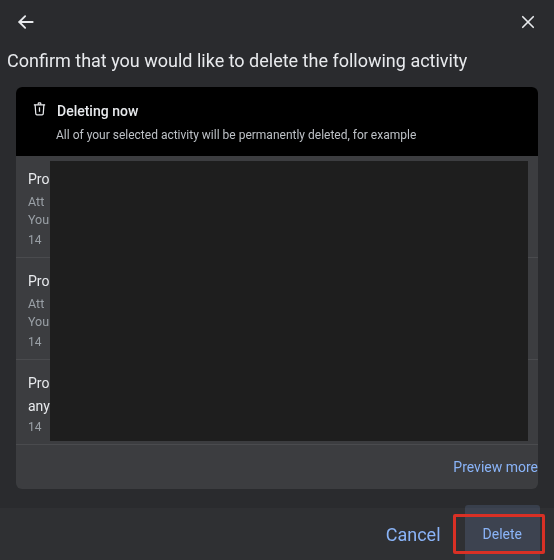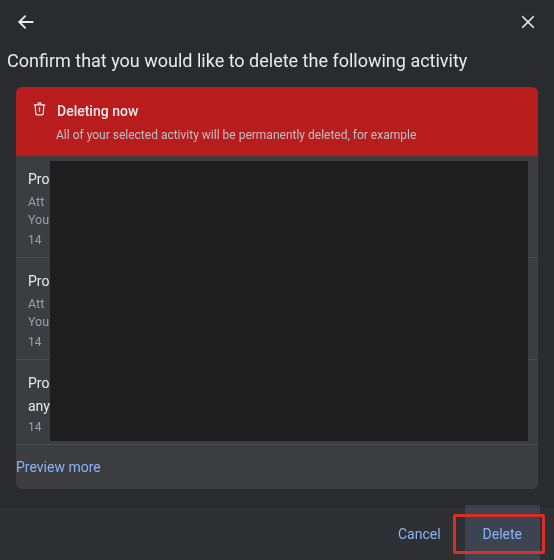--- a/index.html
+++ b/index.html
@@ -33,21 +33,21 @@
       font-weight: 400;
       color: #e8eaed;
     }
     .panel {
       margin: 0 16px;
       background: #3c3d40;
       border-radius: 6px;
       overflow: hidden;
     }
     .deleting-banner {
-      background: #b91c1c;
+      background: #000000;
       padding: 14px 16px 14px 16px;
     }
     .banner-top {
       display: flex;
       align-items: center;
       gap: 10px;
       margin-bottom: 8px;
     }
     .banner-title {
       font-size: 14px;
@@ -86,41 +86,41 @@
     .overlay-mask {
       position: absolute;
       top: 5px;
       left: 34px;
       width: 478px;
       height: 280px;
       background: #1e1e1e;
       z-index: 5;
     }
     .preview-more {
-      text-align: left;
+      text-align: right;
       padding: 14px 0 14px 0;
       font-size: 14px;
       color: #8ab4f8;
       cursor: pointer;
     }
     .footer-bar {
       position: absolute;
       left: 0;
       right: 0;
       bottom: 0;
       height: 52px;
       background: #2f3033;
       display: flex;
       align-items: center;
       justify-content: flex-end;
       padding: 0 14px;
       gap: 14px;
     }
     .btn-text {
-      font-size: 14px;
+      font-size: 18px;
       color: #8ab4f8;
       cursor: pointer;
       padding: 6px 10px;
     }
     .btn-delete {
       font-size: 14px;
       color: #8ab4f8;
       background: rgba(138,180,248,0.15);
       padding: 21px 18px;
       border-radius: 3px;

